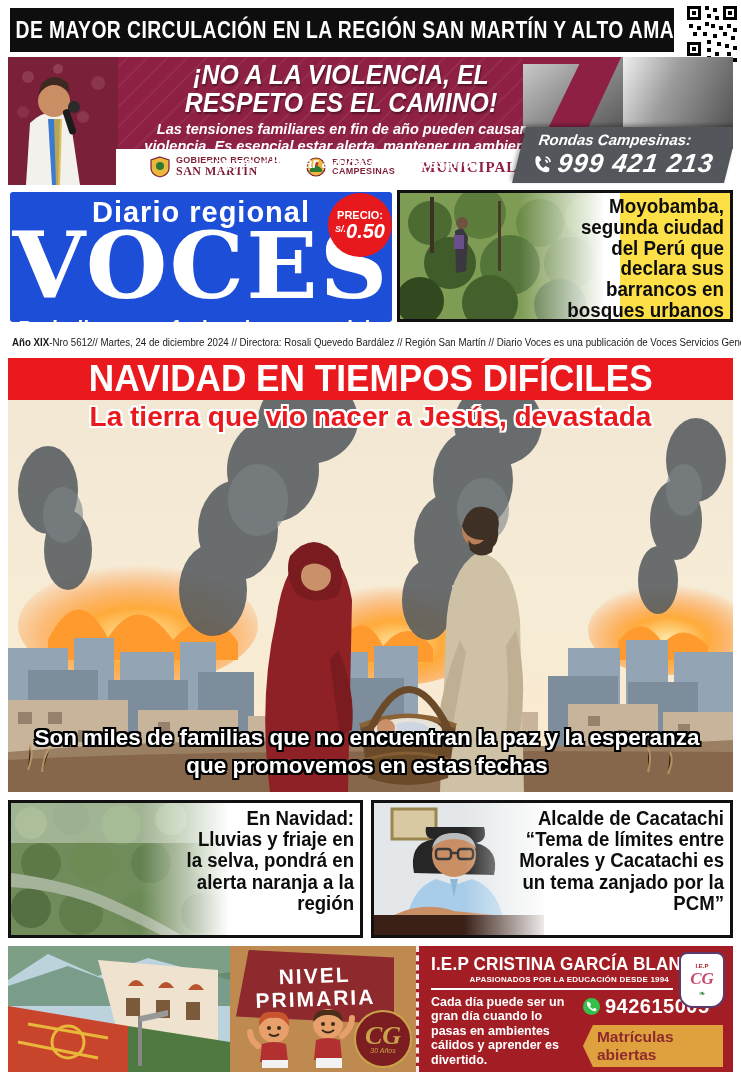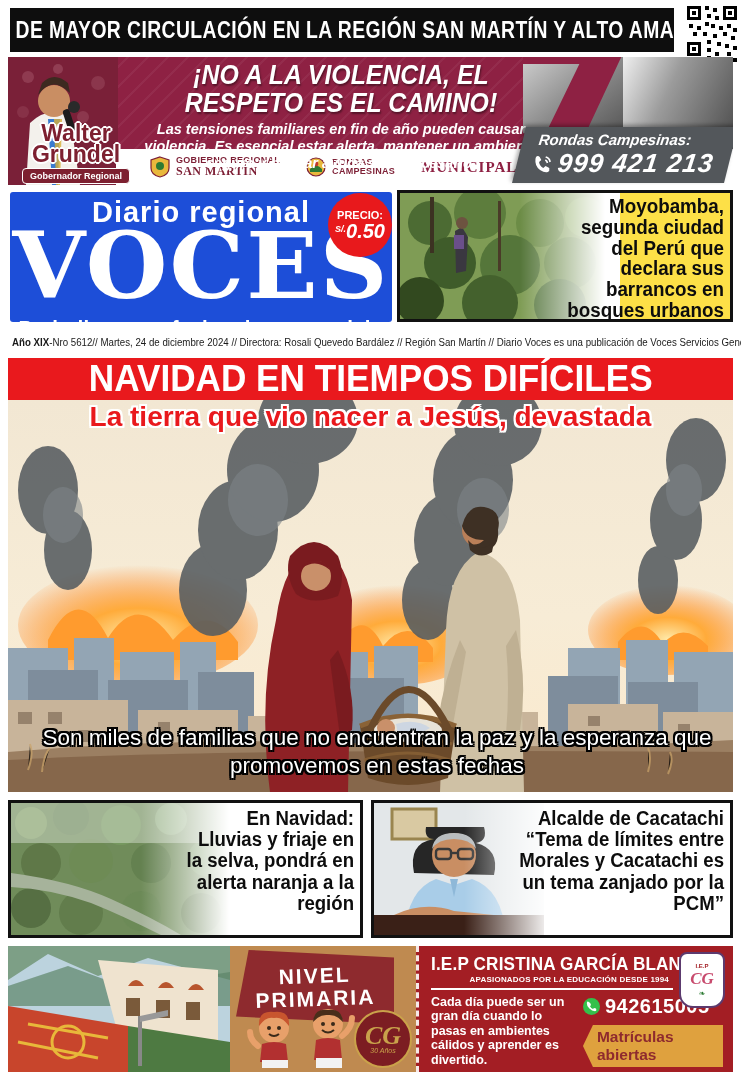--- a/index.html
+++ b/index.html
@@ -73,21 +73,21 @@
   .folio b{font-weight:bold;}
   
   .hbar{position:absolute;left:8px;top:358px;width:725px;height:42px;background:#e9191d;
     display:flex;align-items:center;justify-content:center;}
   .hbar span{color:#fff;font-weight:900;font-size:37px;white-space:nowrap;display:inline-block;
     transform:scaleX(.95);letter-spacing:0;}
   .photo-wrap{position:absolute;left:8px;top:400px;width:725px;height:392px;overflow:hidden;}
   .subhead{position:absolute;left:0;top:1px;width:100%;text-align:center;font-size:28px;font-weight:900;
     color:#e9191d;letter-spacing:0;
     text-shadow:-2px 0 #fff,2px 0 #fff,0 -2px #fff,0 2px #fff,-2px -2px #fff,2px 2px #fff,-2px 2px #fff,2px -2px #fff;}
-  .caption{position:absolute;left:24px;bottom:12px;width:690px;text-align:center;font-size:22.5px;font-weight:400;
+  .caption{position:absolute;left:14px;bottom:12px;width:690px;text-align:center;font-size:22.5px;font-weight:700;
     color:#fff;line-height:1.25;
     text-shadow:-2px 0 #000,2px 0 #000,0 -2px #000,0 2px #000,-2px -2px #000,2px 2px #000,-2px 2px #000,2px -2px #000;}
   
   .box{position:absolute;top:800px;height:138px;border:3px solid #111;background:#fff;overflow:hidden;}
   .box1{left:8px;width:355px;}
   .box2{left:371px;width:362px;}
   .box svg.ph{position:absolute;left:0;top:0;height:100%;}
   .box .fade{position:absolute;top:0;height:100%;width:110px;background:linear-gradient(90deg,rgba(255,255,255,0),#fff 80%);}
   .box-h{position:absolute;right:6px;top:5px;text-align:right;font-weight:900;color:#0d0d0d;
     font-size:20px;line-height:1.06;transform:scaleX(.93);transform-origin:100% 0;}
@@ -186,25 +186,20 @@
         <circle cx="15" cy="55" r="6" fill="#9c4c60" opacity=".4"></circle>
         <path d="M18 128 L22 66 Q40 48 62 60 L72 128 Z" fill="#f3f1ec"></path>
         <circle cx="46" cy="44" r="16" fill="#c98e63"></circle>
         <path d="M30 38 Q44 18 62 36 L60 26 Q46 14 34 26 Z" fill="#3c2a20"></path>
         <rect x="58" y="52" width="7" height="26" rx="3" fill="#1c1c1c" transform="rotate(-18 61 65)"></rect>
         <circle cx="66" cy="50" r="6" fill="#2a2a2a"></circle>
         <path d="M40 62 L44 128 L50 128 L52 62 Z" fill="#3a7bd0"></path>
         <path d="M46 62 L48 128 L52 128 L54 62 Z" fill="#d8b23a" opacity=".8"></path>
       </svg>
     </div>
-    <div class="c-name">
-      <div class="nm">Walter</div>
-      <div class="nm">Grundel</div>
-      <div class="pill">Gobernador Regional</div>
-    </div>
     <div class="c-center">
       <div class="c-head">¡NO A LA VIOLENCIA, EL RESPETO ES EL CAMINO!</div>
       <div class="c-body">Las tensiones familiares en fin de año pueden causar violencia. Es esencial estar alerta, mantener un ambiente seguro y buscar ayuda si es necesario.</div>
     </div>
     <div class="c-collage">
       <div class="coll-a"></div>
       <div class="coll-b"></div>
       <div class="coll-chev"></div>
     </div>
     <div class="c-strip">

